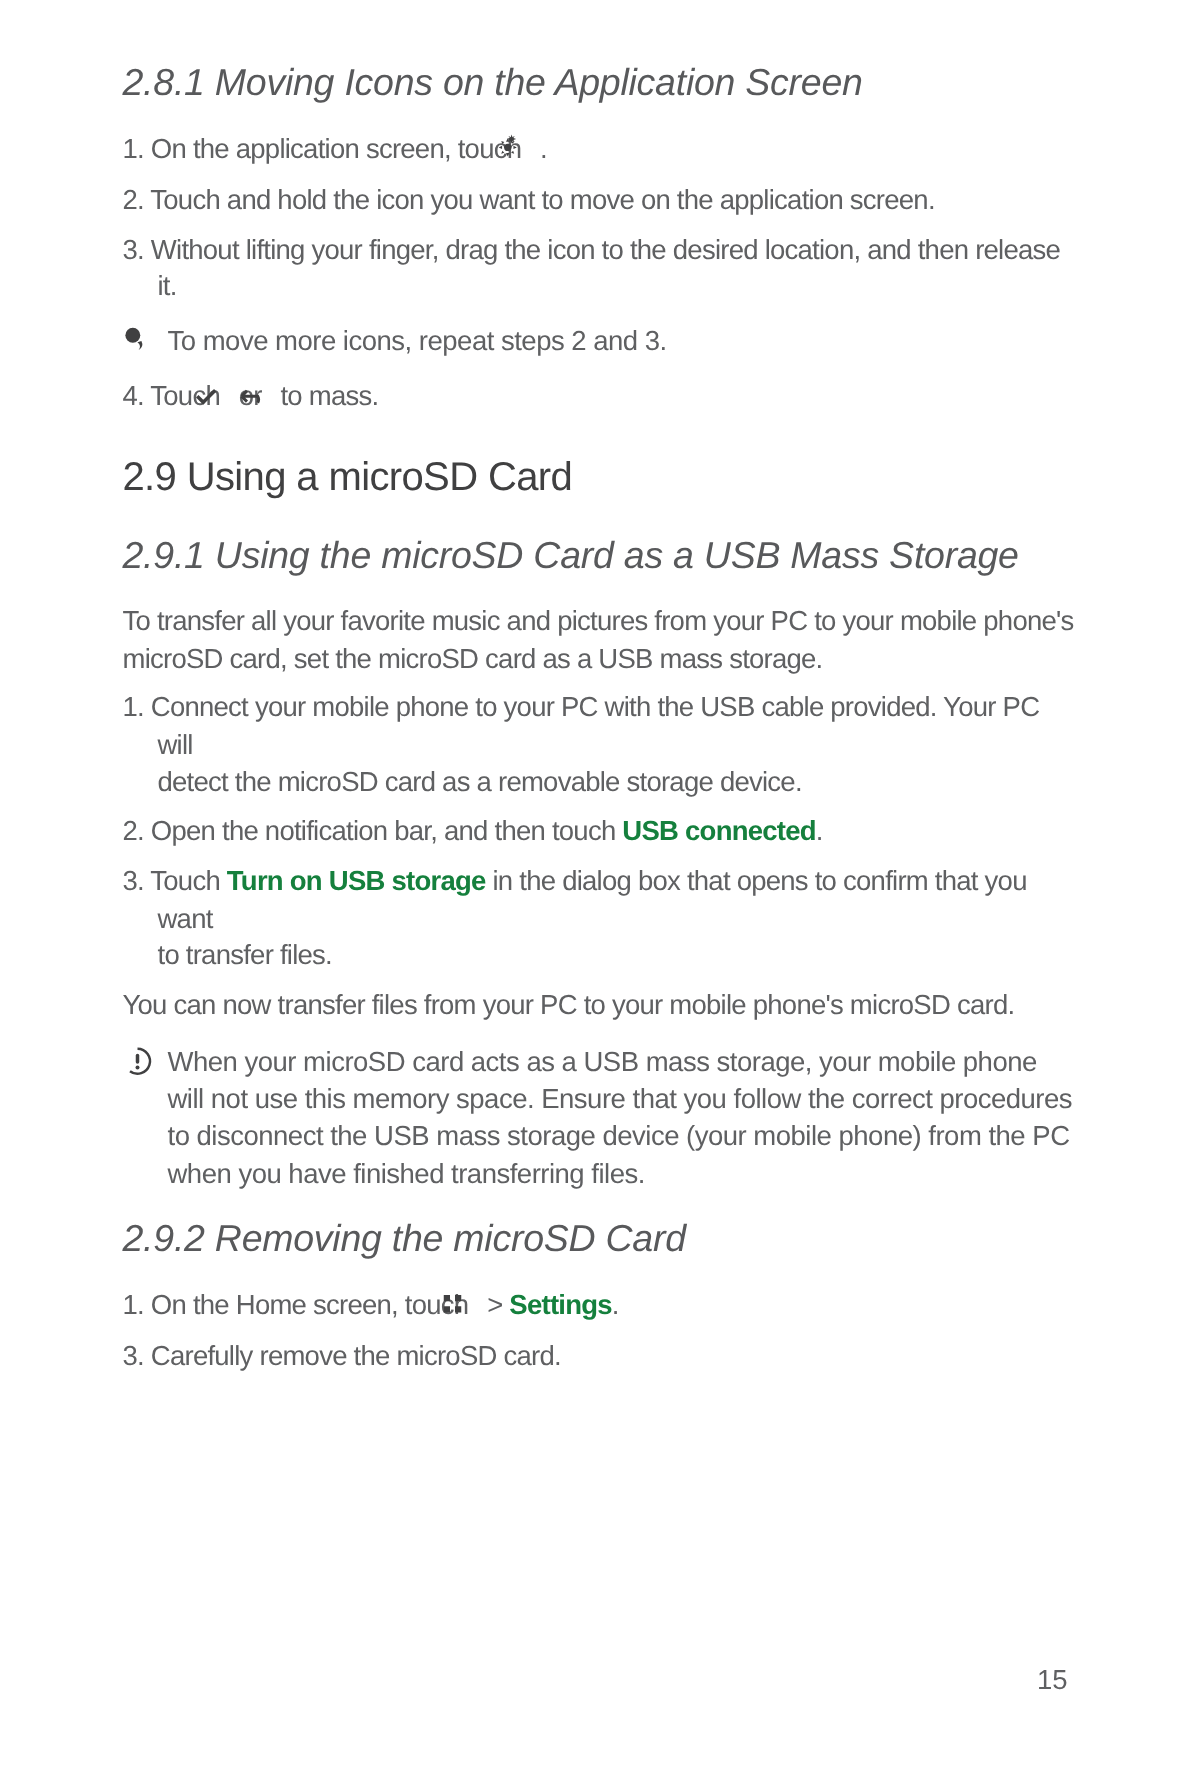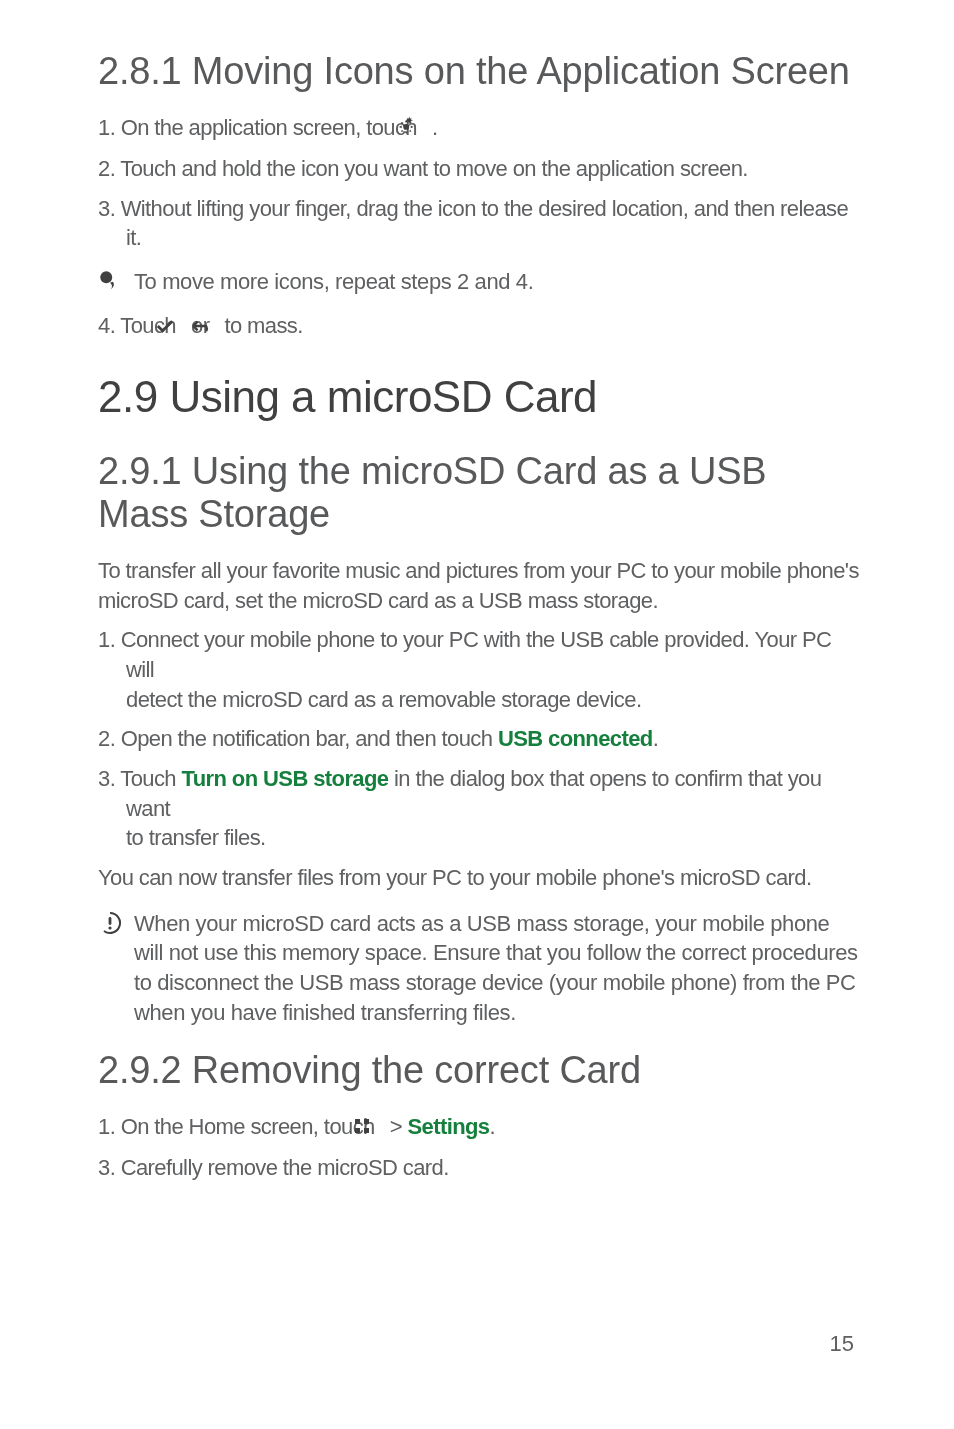--- a/index.html
+++ b/index.html
@@ -6,28 +6,29 @@
   html,body { background:#fff; }
   body {
     width:954px; height:1429px;
     font-family:Arial,Helvetica,sans-serif;
     color:#5f6062;
     -webkit-font-smoothing:antialiased;
     position:relative;
   }
   .page { padding:50px 90px 0 98px; }
   .h2 {
-    font-size:38px;
+    font-size:30px;
     font-weight:400;
     color:#58595b;
     letter-spacing:-0.2px;
     margin-bottom:20px;
+    font-style:italic;
   }
   .h1 {
-    font-size:44px;
+    font-size:32px;
     font-weight:400;
     color:#404041;
     letter-spacing:-0.5px;
     margin:30px 0 28px 0;
   }
   .para {
     font-size:22px;
     font-weight:400;
     color:#5f6062;
     line-height:1.35;
@@ -109,21 +110,21 @@
   <div class="list-item">2. Touch and hold the icon you want to move on the application screen.</div>
   <div class="list-item">3. Without lifting your finger, drag the icon to the desired location, and then release it.</div>
 
   <div class="callout">
     <div class="callout-icon">
       <svg width="22" height="22" viewBox="0 0 24 24">
         <circle cx="9" cy="9" r="6.5" fill="#404041"></circle>
         <path d="M13 15 Q17 18 14 22 Q19 19 16.5 14 Z" fill="#404041"></path>
       </svg>
     </div>
-    <div class="callout-text">To move more icons, repeat steps 2 and 4.</div>
+    <div class="callout-text">To move more icons, repeat steps 2 and 3.</div>
   </div>
 
   <div class="list-item">
     <span>4. Touch </span><span class="inline-icon">
       <svg width="20" height="16" viewBox="0 0 24 20">
         <path d="M3 10 L9 16 L21 4" fill="none" stroke="#404041" stroke-width="3.5" stroke-linecap="butt"></path>
       </svg>
     </span><span> or </span><span class="inline-icon">
       <svg width="24" height="16" viewBox="0 0 28 18">
         <path d="M5 9 L10 4 M5 9 L10 14 M5 9 L20 9 A6 6 0 0 0 20 3" fill="none" stroke="#404041" stroke-width="2.8" stroke-linecap="butt" transform="scale(1,-1) translate(0,-18)"></path>
@@ -157,21 +158,21 @@
     <div class="callout-icon">
       <svg width="24" height="24" viewBox="0 0 24 24">
         <path d="M12 2 A10 10 0 1 1 6 20" fill="none" stroke="#404041" stroke-width="2"></path>
         <rect x="10.6" y="6" width="2.8" height="8" rx="1.4" fill="#404041"></rect>
         <circle cx="12" cy="17" r="1.6" fill="#404041"></circle>
       </svg>
     </div>
     <div class="callout-text">When your microSD card acts as a USB mass storage, your mobile phone will not use this memory space. Ensure that you follow the correct procedures to disconnect the USB mass storage device (your mobile phone) from the PC when you have finished transferring files.</div>
   </div>
 
-  <div class="h2" style="margin-top:22px;">2.9.2  Removing the correct Card</div>
+  <div class="h2" style="margin-top:22px;">2.9.2  Removing the microSD Card</div>
 
   <div class="list-item">
     <span>1. On the Home screen, touch </span><span class="inline-icon">
       <svg width="18" height="18" viewBox="0 0 18 18">
         <rect x="1" y="1" width="5" height="5" fill="#404041"></rect>
         <rect x="10" y="1" width="5" height="5" fill="#404041"></rect>
         <rect x="1" y="10" width="5" height="5" fill="#404041"></rect>
         <rect x="10" y="10" width="5" height="5" fill="#404041"></rect>
       </svg>
     </span><span>  &gt; </span><b>Settings</b><span>.</span>

